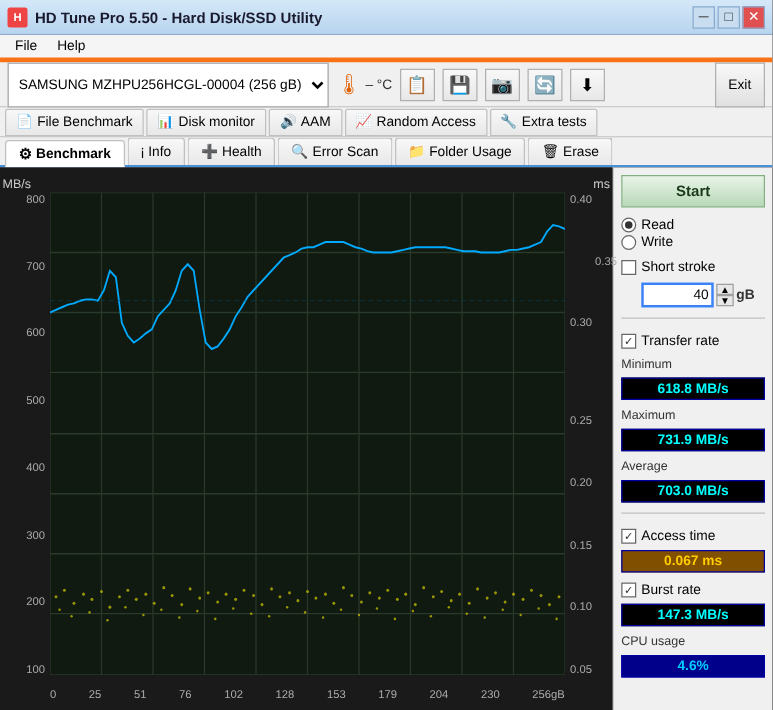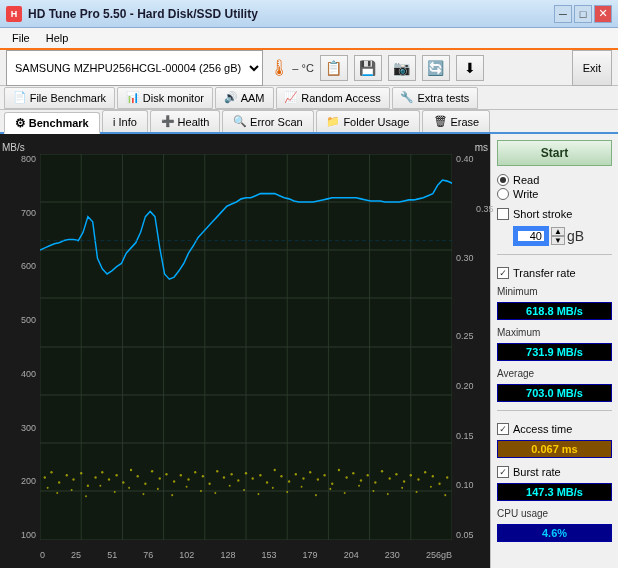--- a/index.html
+++ b/index.html
@@ -23,21 +23,21 @@
     .tb-btn { width: 18px; height: 18px; display: flex; align-items: center; justify-content: center; font-size: 11px; cursor: pointer; background: #c8ddf0; border: 1px solid #8aabcf; color: #333; }
     .tb-btn.close { background: #e05050; color: white; }
 
     
     .menu-bar {
       background: #f5f5f5;
       height: 22px;
       display: flex;
       align-items: center;
       padding: 0 4px;
-      border-bottom: 2px solid #f97316;
+      border-bottom: 4px solid #f97316;
     }
     .menu-item { padding: 2px 8px; cursor: pointer; font-size: 11px; }
 
     
     .toolbar {
       background: #f0f0f0;
       height: 36px;
       display: flex;
       align-items: center;
       padding: 0 6px;
@@ -169,29 +169,29 @@
     .checkbox-box {
       width: 12px; height: 12px;
       border: 1px solid #666;
       background: white;
       display: flex; align-items: center; justify-content: center;
       font-size: 9px; color: #333;
     }
 
     .stroke-input-row { display: flex; align-items: center; gap: 2px; margin-left: 16px; margin-top: 2px; }
     .stroke-input {
-      width: 36px; height: 20px;
-      border: 5px solid #3b82f6;
+      width: 58px; height: 20px;
+      border: 2px solid #3b82f6;
       font-size: 11px;
       text-align: right;
       padding-right: 2px;
     }
     .spin-btns { display: flex; flex-direction: column; }
     .spin-btn { width: 14px; height: 9px; border: 1px solid #a0a0a0; background: #e8e8e8; font-size: 8px; cursor: pointer; display: flex; align-items: center; justify-content: center; line-height: 1; }
-    .unit-label { font-size: 14px; color: #333; }
+    .unit-label { font-size: 11px; color: #333; font-weight: bold; }
 
     .divider { height: 1px; background: #c0c0c0; margin: 4px 0; }
 
     .stat-label { font-size: 10px; color: #333; margin-top: 3px; }
     .stat-value-box {
       background: #000080;
       color: #00ffff;
       font-size: 11px;
       font-weight: bold;
       text-align: center;

